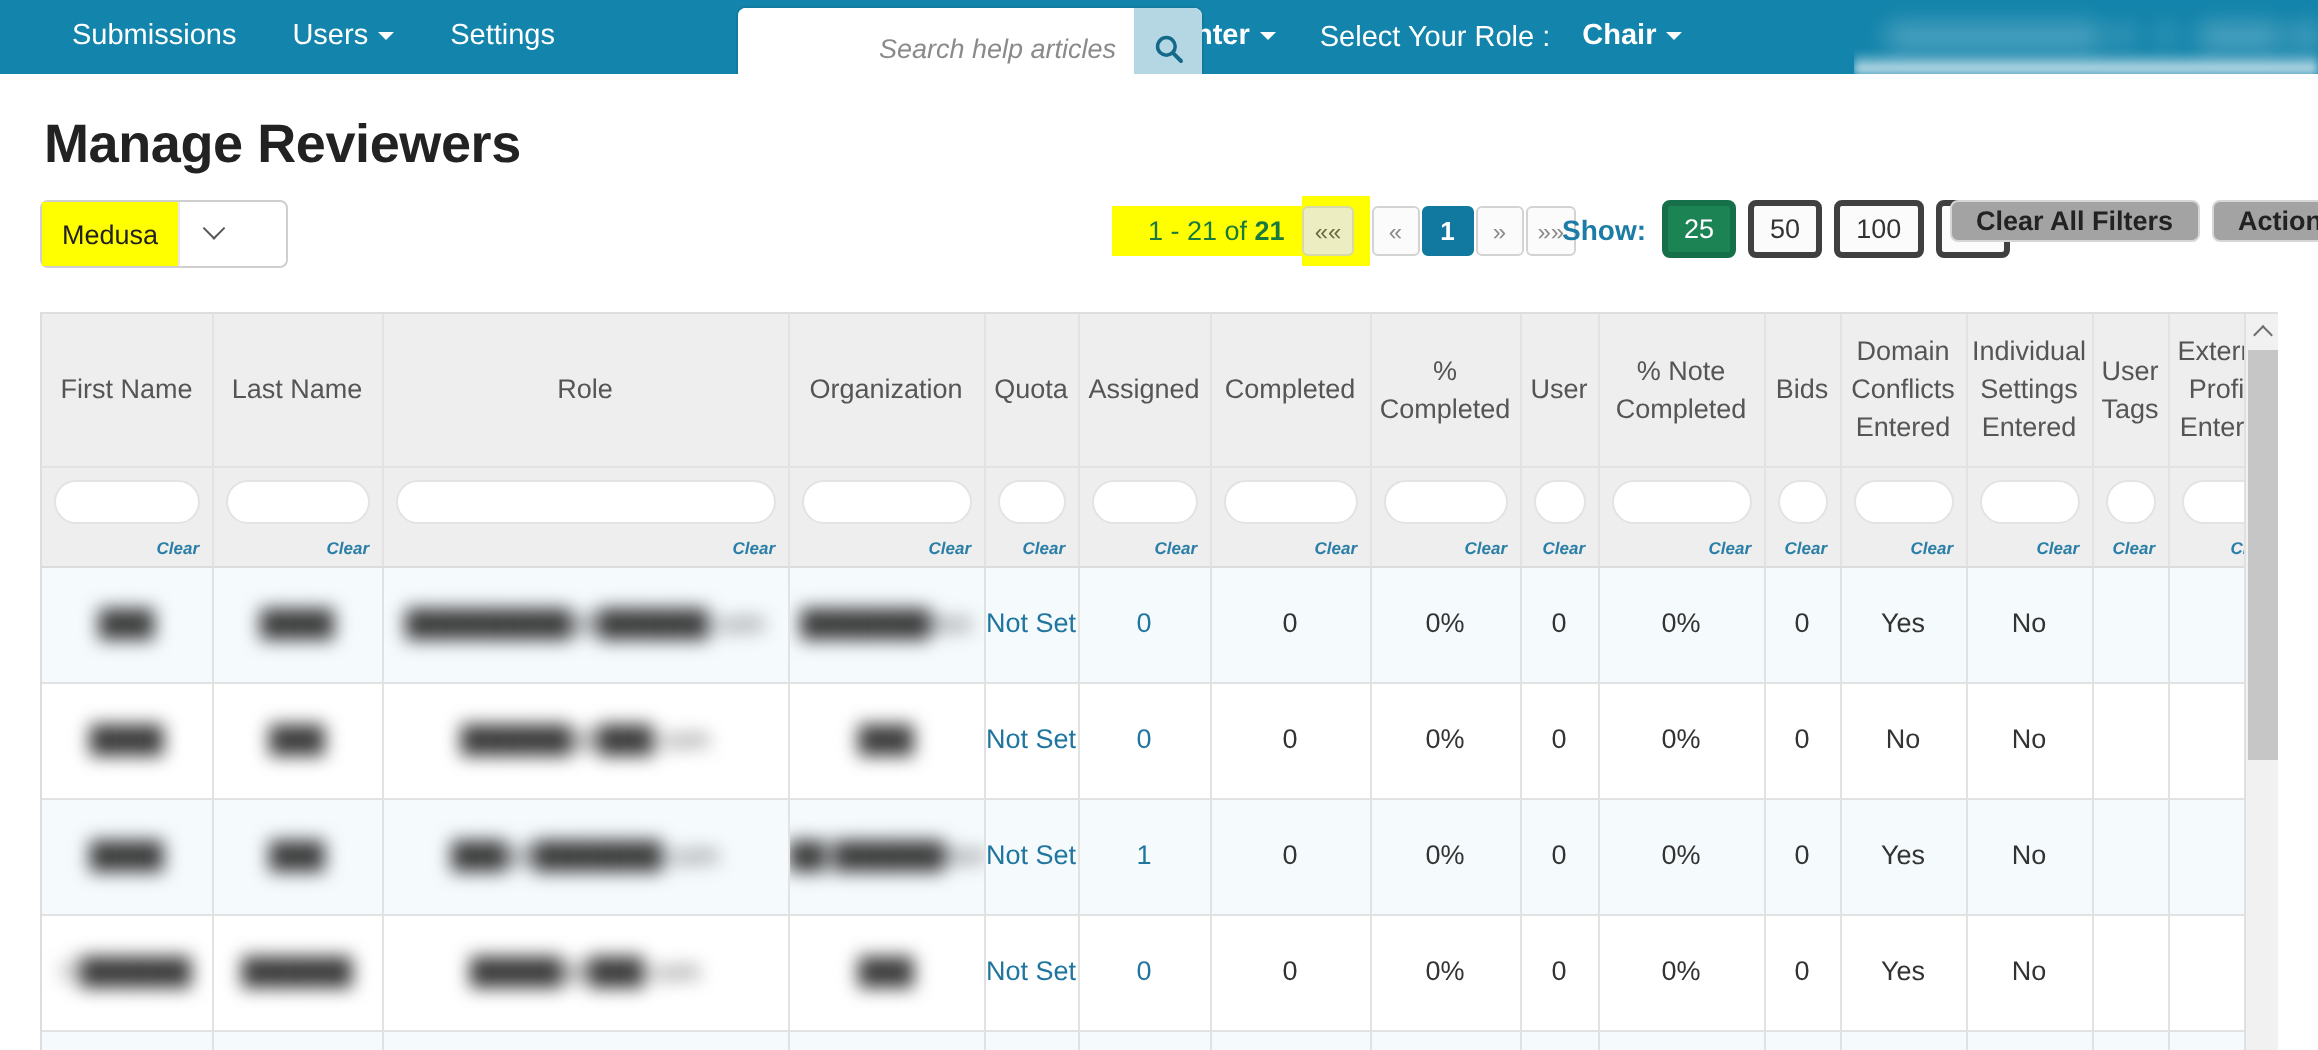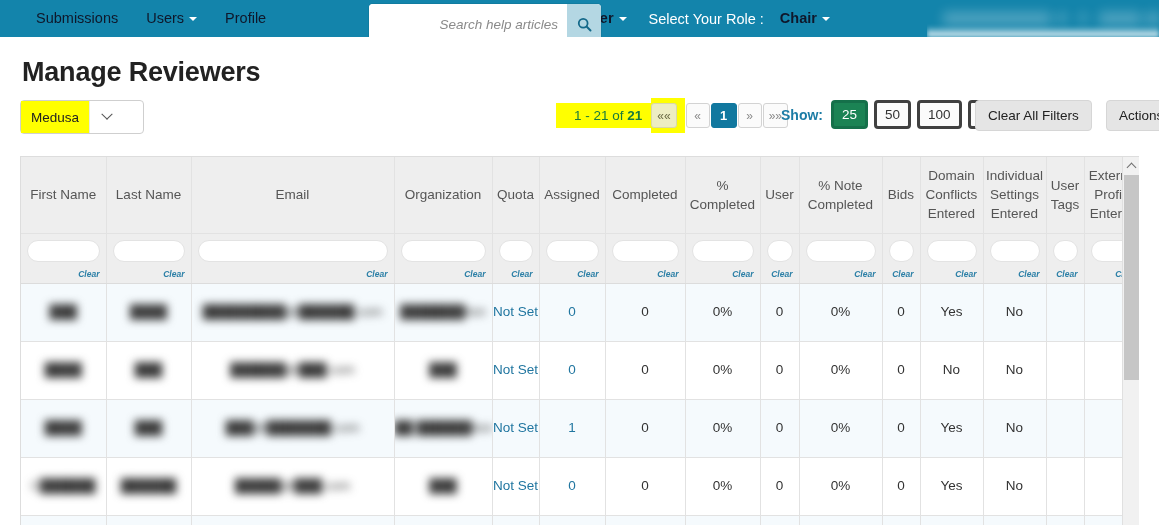--- a/index.html
+++ b/index.html
@@ -17,21 +17,21 @@
   .navbar {
     position: relative;
     height: 37px;
     background: #1384ab;
     display: flex;
     align-items: center;
     overflow: hidden;
   }
   .nav-links { display: flex; align-items: center; margin-left: 22px; }
   .nav-link {
-    color: #0f172a;
+    color: #ffffff;
     font-size: 14.5px;
     padding: 0 14px;
     line-height: 37px;
     white-space: nowrap;
     cursor: pointer;
     text-decoration: none;
   }
   .caret-down {
     display: inline-block;
     width: 0; height: 0;
@@ -232,30 +232,31 @@
   }
   .show-btn.active {
     background: #1b8354;
     border-color: #15704a;
     color: #ffffff;
   }
 
   .tool-btn {
     position: absolute;
     top: 2px;
-    height: 31px;
+    height: 21px;
     display: flex; align-items: center; justify-content: center;
     padding: 0 12px;
     border: 1px solid #d6d6d6;
     border-radius: 4px;
-    background: #e5e5e5;
+    background: #a3a3a3;
     color: #222;
     font-size: 13.5px;
     cursor: pointer;
     white-space: nowrap;
+    font-weight: bold;
   }
   #clear-filters { left: 955px; }
   #actions-btn { left: 1086px; }
 
   
   .table-wrap {
     position: relative;
     margin-top: 2px;
     border: 1px solid #dddddd;
     border-right: none;
@@ -368,21 +369,21 @@
 </style>
 </head>
 <body>
 
 <div class="navbar">
   <div class="nav-links">
     <a class="nav-link">Submissions</a>
     <a class="nav-link">
       <span>Users</span><span class="caret-down"></span>
     </a>
-    <a class="nav-link">Profile</a>
+    <a class="nav-link">Settings</a>
   </div>
 
   <div class="searchbox">
     <input type="text" placeholder="Search help articles" style="">
     <button class="search-btn">
       <svg width="15" height="15" viewBox="0 0 16 16">
         <circle cx="6.6" cy="6.6" r="4.7" fill="none" stroke="#14698a" stroke-width="1.9"></circle>
         <line x1="10.2" y1="10.2" x2="14.4" y2="14.4" stroke="#14698a" stroke-width="2.1" stroke-linecap="round"></line>
       </svg>
     </button>
@@ -467,21 +468,21 @@
           <col style="width:38px">
           <col style="width:63px">
         <col style="width:63px">
           <col style="width:38px">
           <col style="width:59px">
       </colgroup>
       <thead>
         <tr>
           <th>First Name</th>
           <th>Last Name</th>
-          <th>Email</th>
+          <th>Role</th>
           <th>Organization</th>
           <th>Quota</th>
           <th>Assigned</th>
           <th>Completed</th>
           <th>% Completed</th>
           <th>User</th>
           <th>% Note Completed</th>
           <th>Bids</th>
           <th>Domain Conflicts Entered</th>
           <th>Individual Settings Entered</th>

